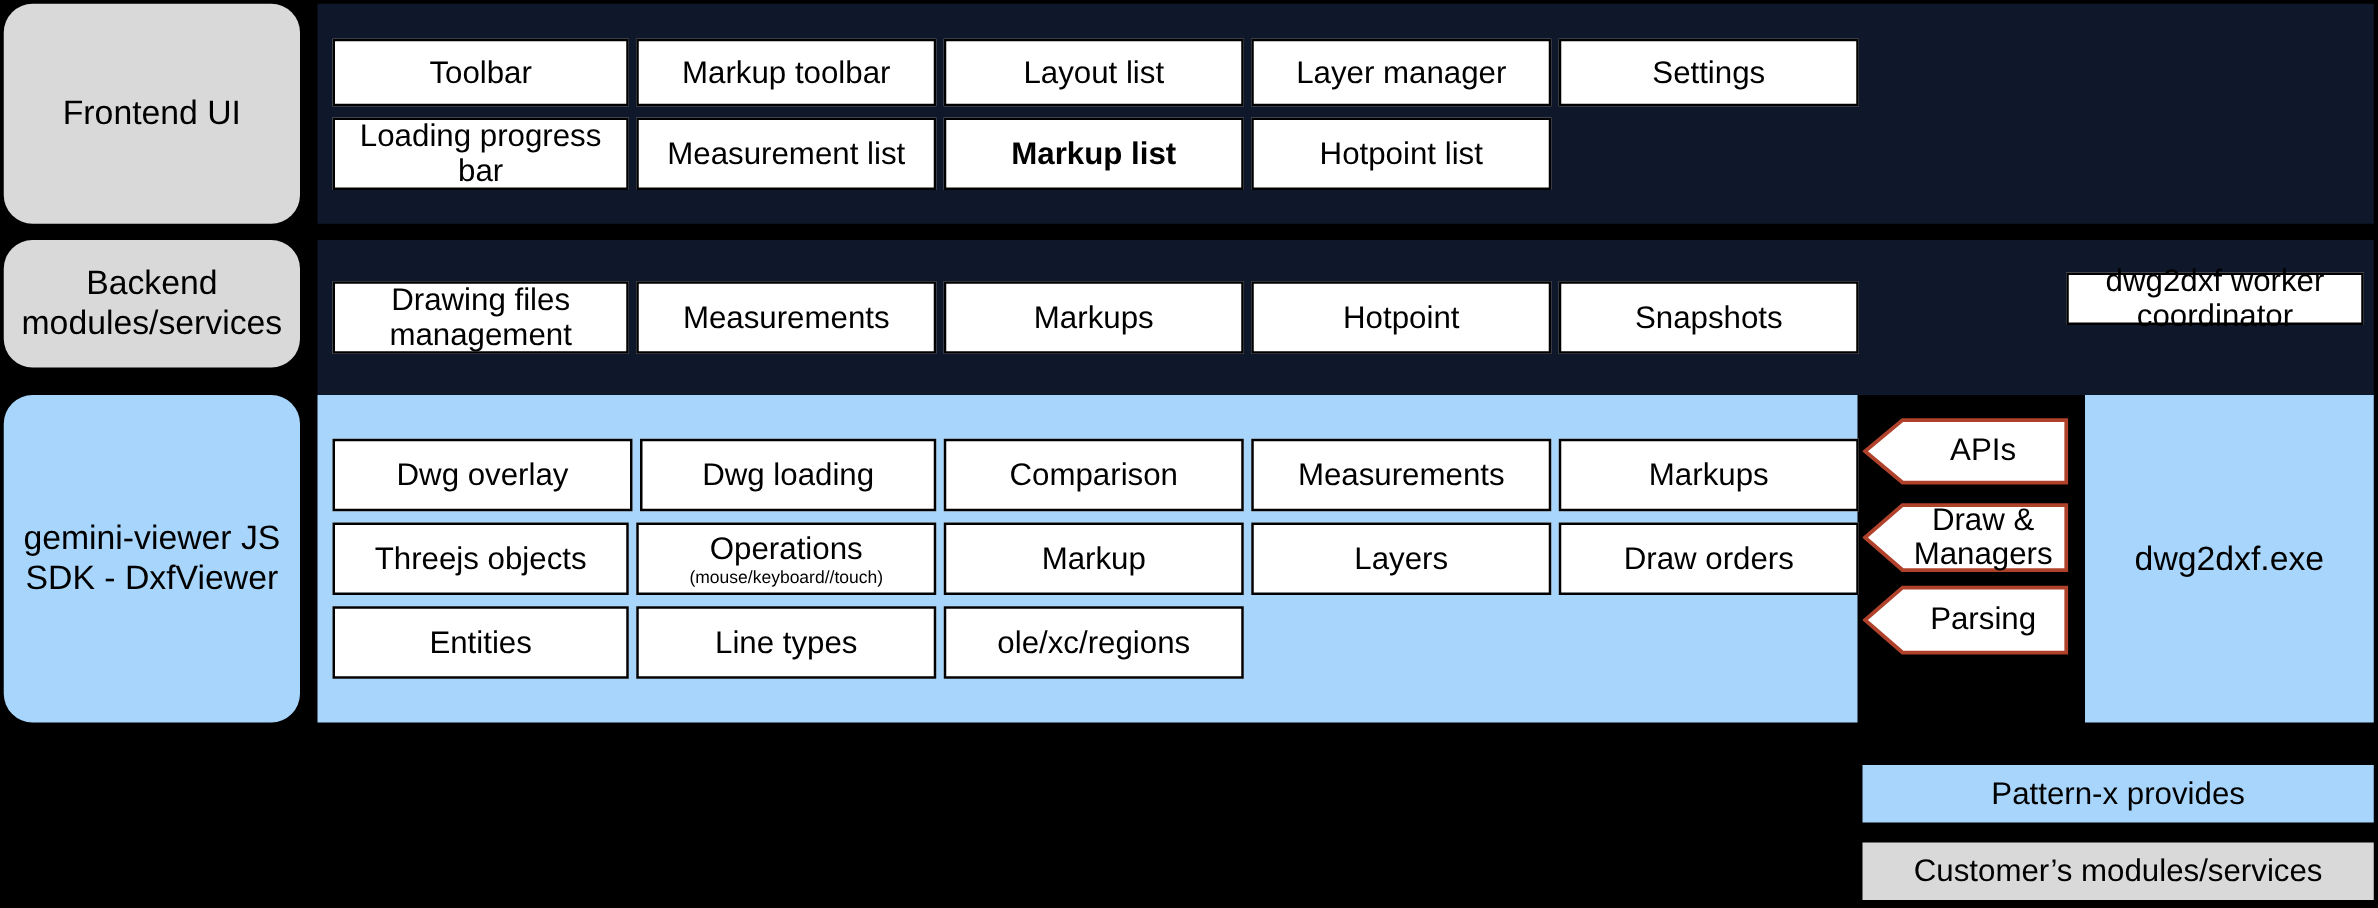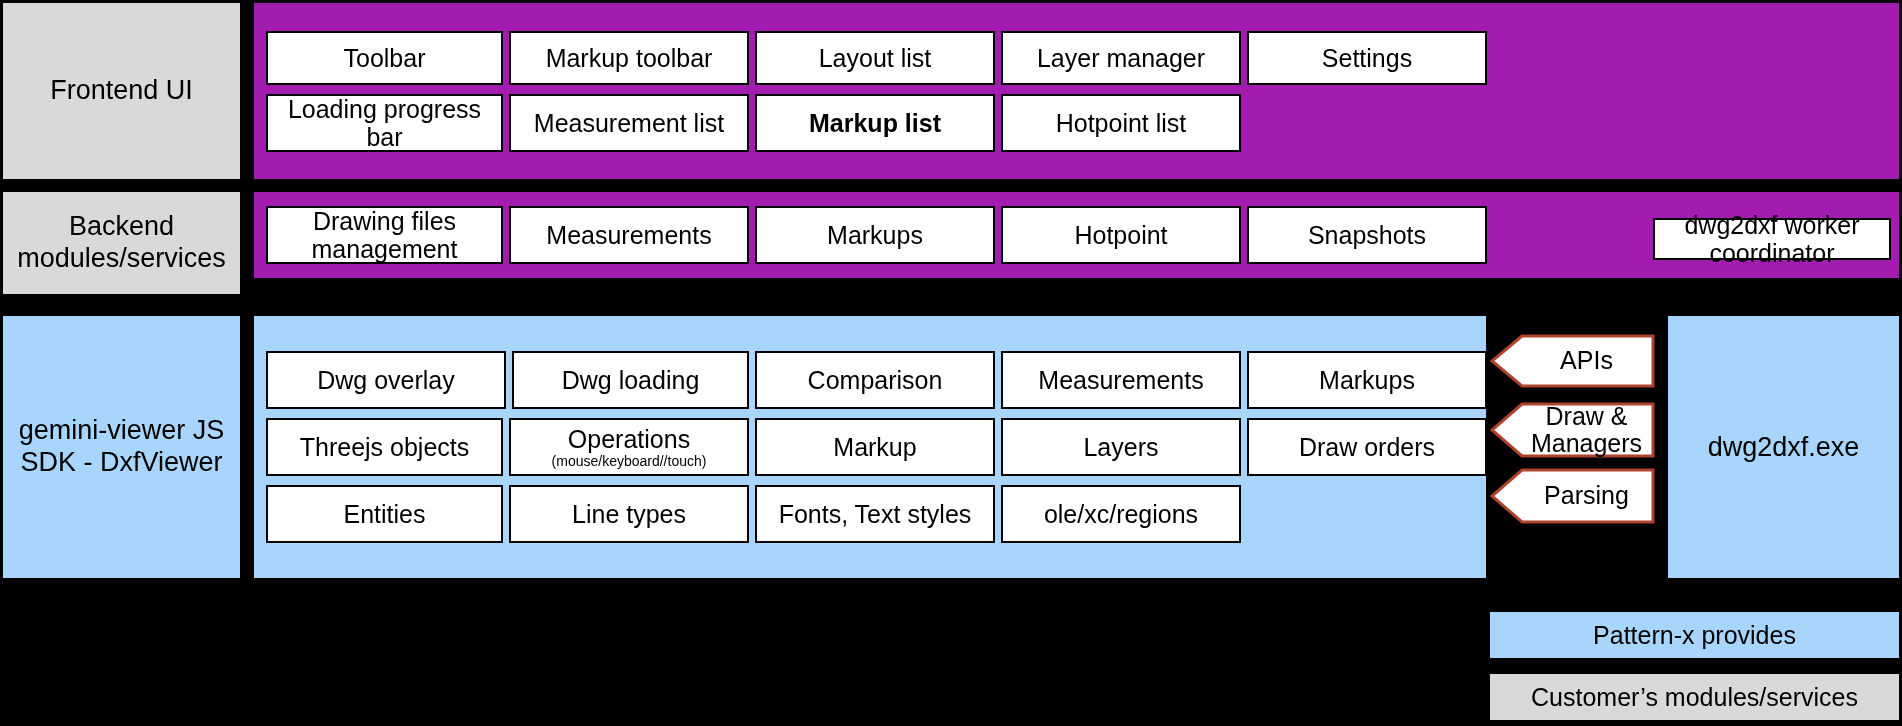--- a/index.html
+++ b/index.html
@@ -29,34 +29,35 @@
 
   
   .side-label {
     display: flex;
     align-items: center;
     justify-content: center;
     text-align: center;
     font-size: 27px;
     line-height: 1.18;
     padding: 4px 6px;
+    border-radius: 23px;
   }
   .side-grey { background: #D9D9D9; }
   .side-blue { background: #A7D5FB; }
 
   
   .band {
     box-sizing: border-box;
     display: flex;
     flex-direction: column;
     justify-content: center;
     gap: 9px;
     padding: 10px 12px;
   }
-  .band-grey { background: #a21caf; }
+  .band-grey { background: #0f172a; }
   .band-blue { background: #A7D5FB; }
 
   .band-row {
     display: flex;
     flex-direction: row;
     gap: 6px;
     height: 54px;
   }
 
   
@@ -183,21 +184,21 @@
       <div class="cell" style="width:240px; flex:0 0 240px;">
         <span>Hotpoint list</span>
       </div>
     </div>
   </div>
 
   <div class="abs side-label side-grey" style="left:3px; top:192px; width:237px; height:102px;">
     <span>Backend modules/services</span>
   </div>
 
-  <div class="abs band band-grey" style="left:254px; top:192px; width:1645px; height:86px;">
+  <div class="abs band band-grey" style="left:254px; top:192px; width:1645px; height:124px;">
     <div class="band-row" style="height:58px;">
       <div class="cell" style="width:237px; flex:0 0 237px;">
         <span>Drawing files management</span>
       </div>
       <div class="cell" style="width:240px; flex:0 0 240px;">
         <span>Measurements</span>
       </div>
       <div class="cell" style="width:240px; flex:0 0 240px;">
         <span>Markups</span>
       </div>
@@ -256,23 +257,20 @@
         <span>Draw orders</span>
       </div>
     </div>
 
     <div class="band-row" style="height:58px;">
       <div class="cell" style="width:237px; flex:0 0 237px;">
         <span>Entities</span>
       </div>
       <div class="cell" style="width:240px; flex:0 0 240px;">
         <span>Line types</span>
-      </div>
-      <div class="cell" style="width:240px; flex:0 0 240px;">
-        <span>Fonts, Text styles</span>
       </div>
       <div class="cell" style="width:240px; flex:0 0 240px;">
         <span>ole/xc/regions</span>
       </div>
     </div>
   </div>
 
   <div class="abs exe-box" style="left:1668px; top:316px; width:231px; height:262px;">
     <span>dwg2dxf.exe</span>
   </div>

